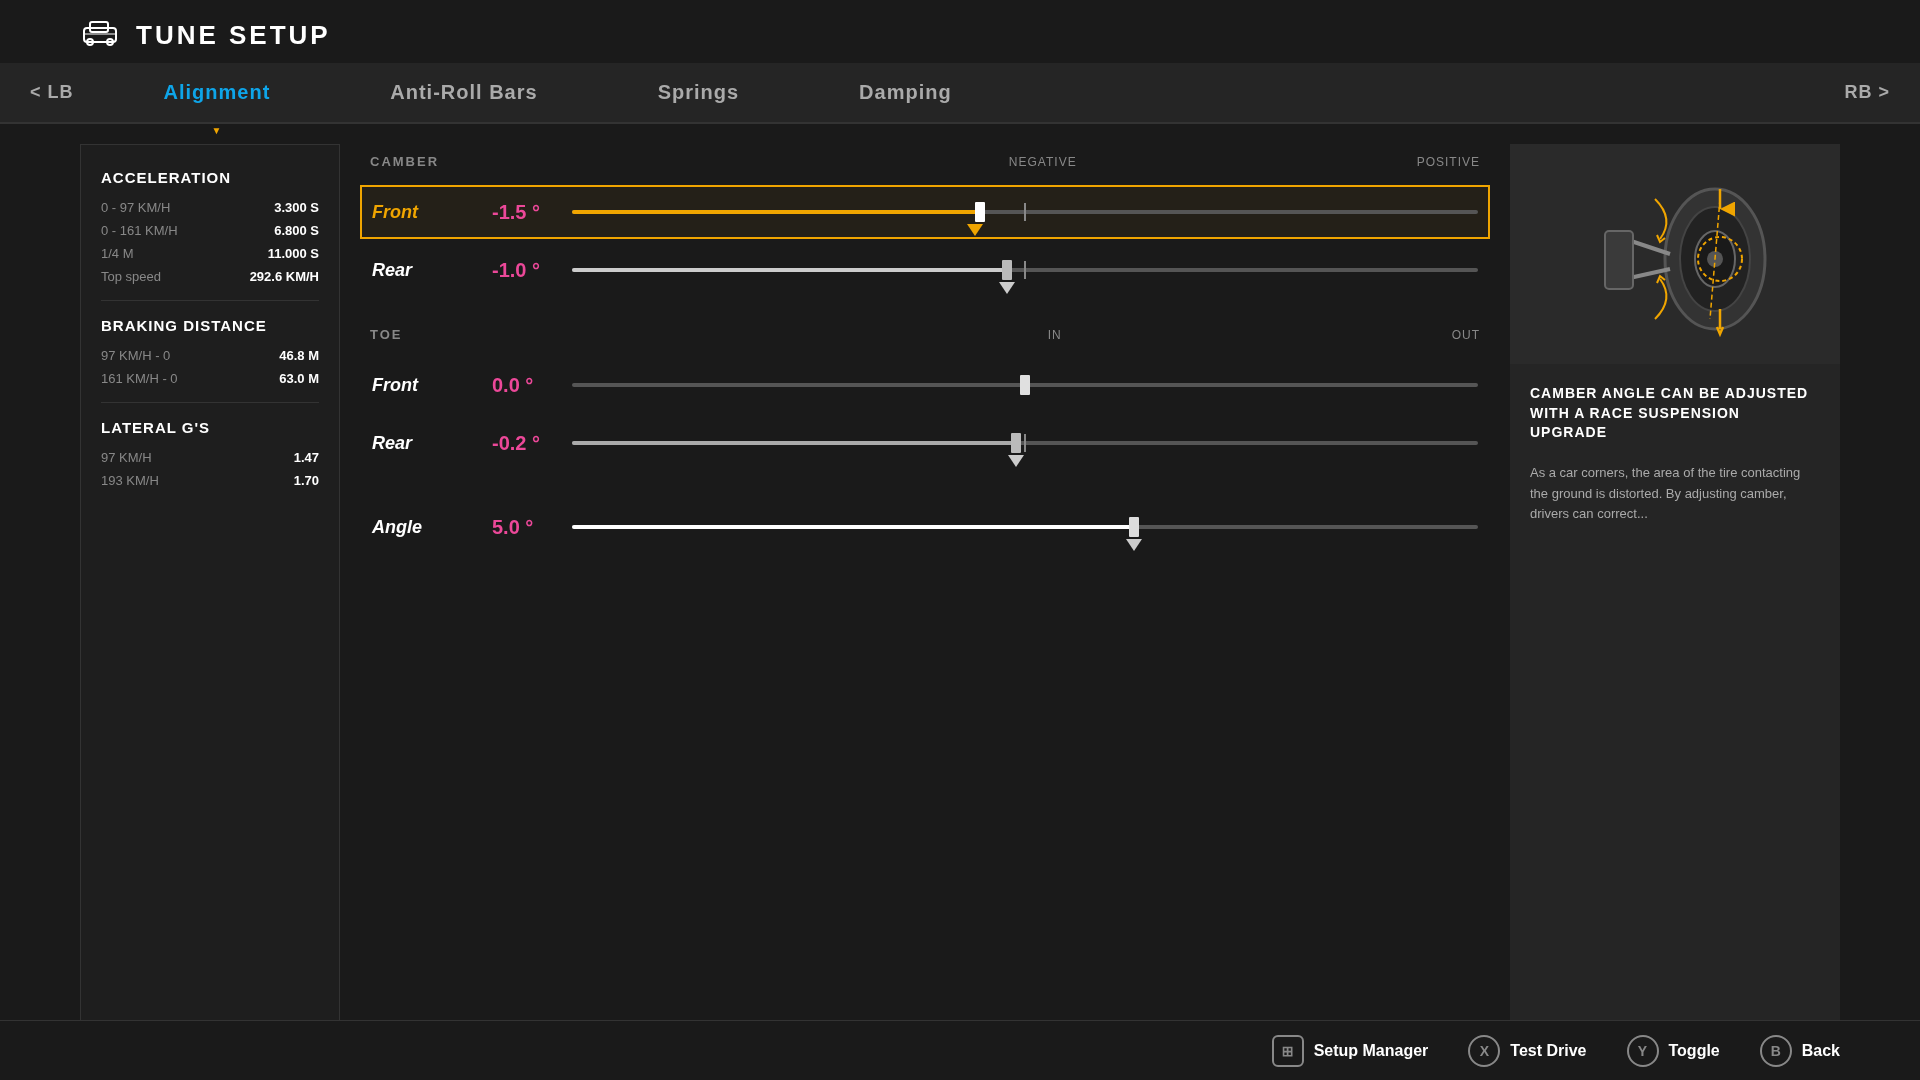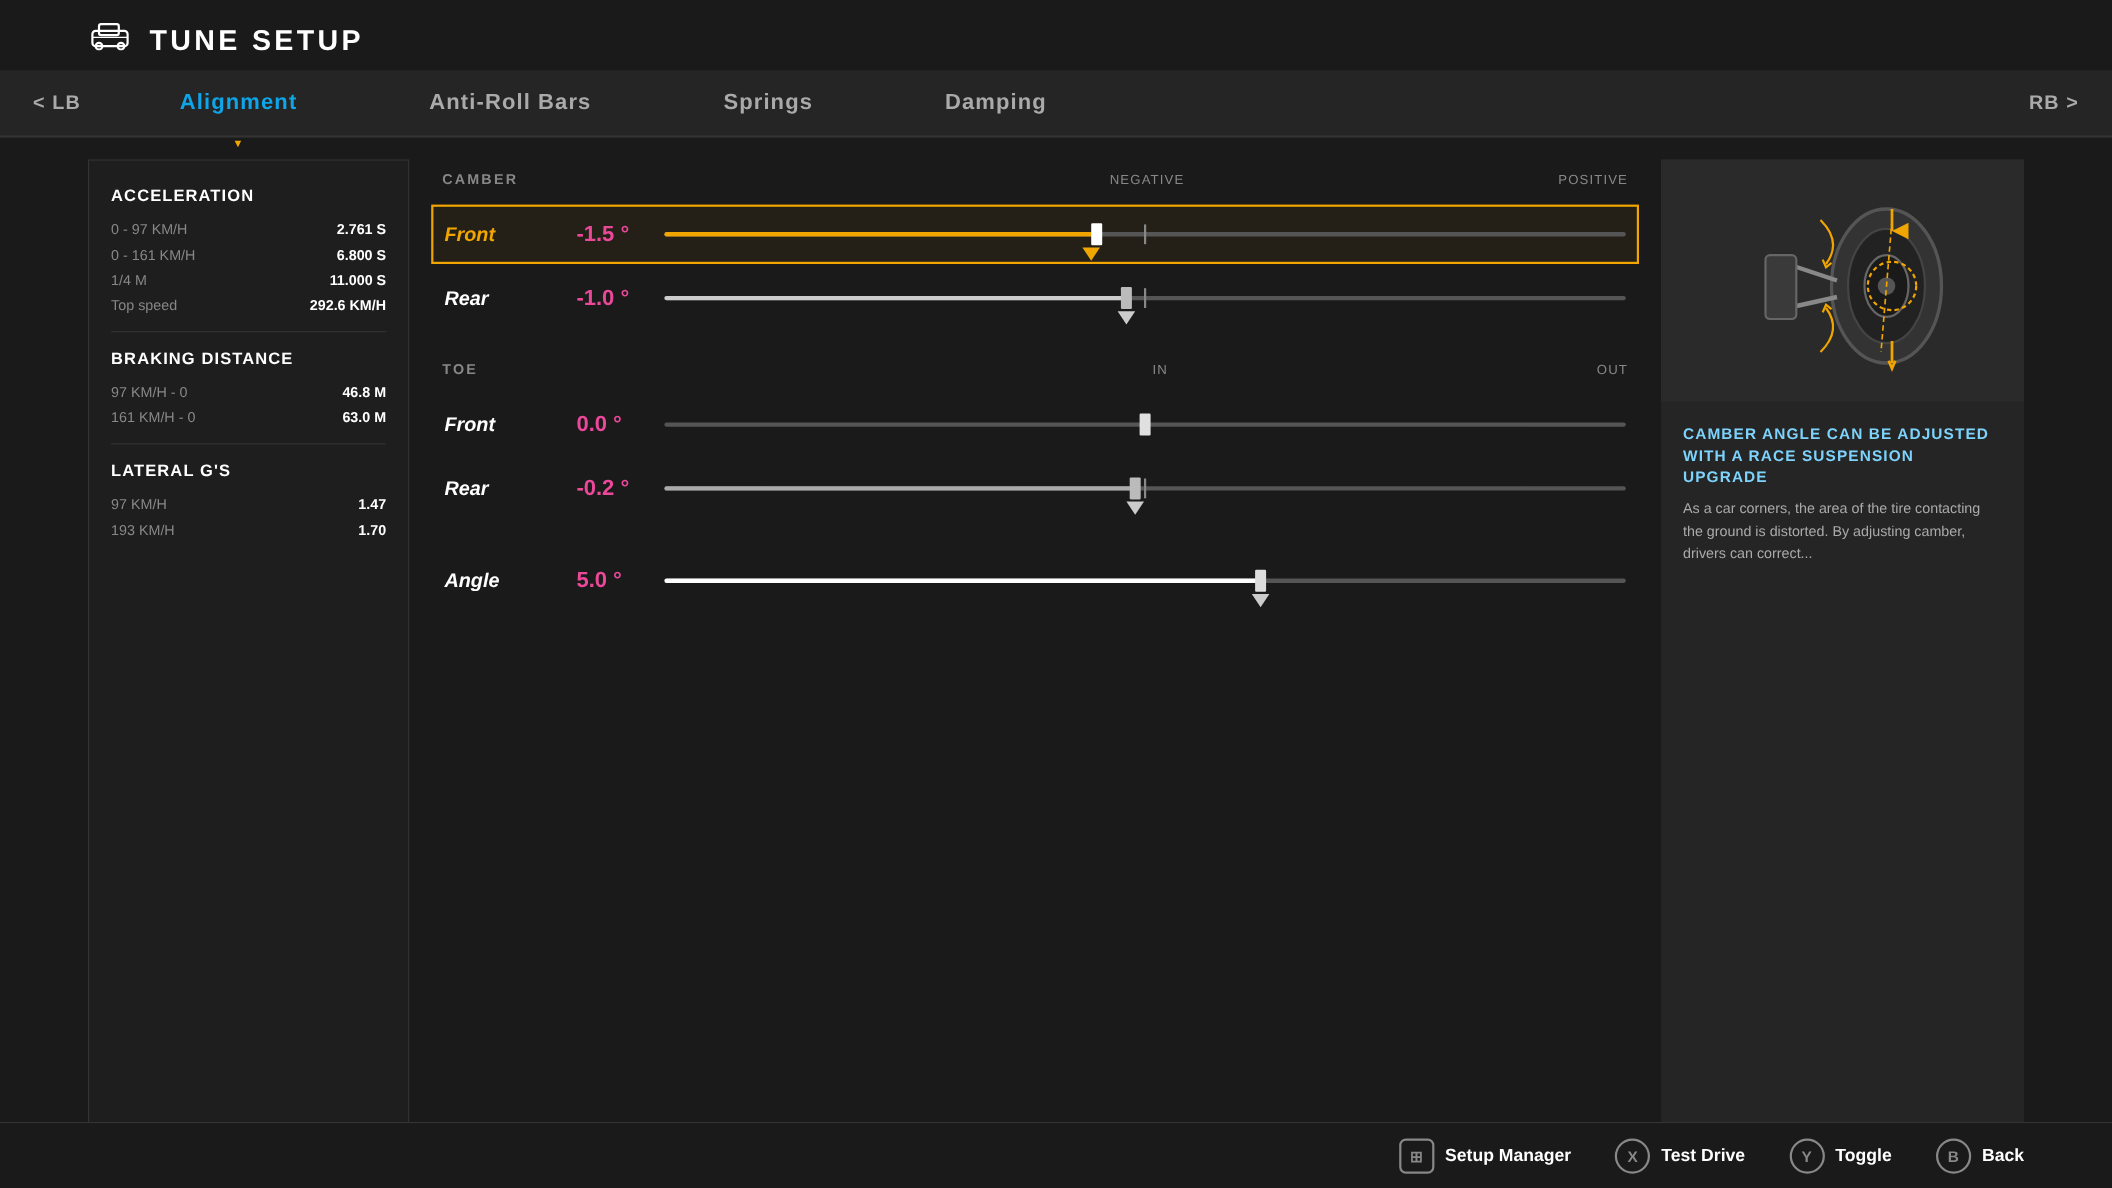--- a/index.html
+++ b/index.html
@@ -71,21 +71,21 @@
     
     .main {
       display: flex;
       padding: 20px 80px;
       gap: 20px;
       height: calc(1080px - 140px);
     }
 
     
     .stats-panel {
-      width: 292px;
+      width: 260px;
       background: #1e1e1e;
       border: 1px solid #333;
       padding: 24px 20px;
       flex-shrink: 0;
     }
     .stats-section-title {
       font-size: 15px;
       font-weight: 700;
       letter-spacing: 1px;
       color: #fff;
@@ -237,23 +237,23 @@
       overflow: hidden;
     }
     .info-content {
       padding: 20px;
       flex: 1;
     }
     .info-title {
       font-size: 14px;
       font-weight: 700;
       letter-spacing: 1px;
-      color: #7dd3fc;
+      color: #ffffff;
       text-transform: uppercase;
-      margin-bottom: 8px;
+      margin-bottom: 20px;
       line-height: 1.4;
     }
     .info-text {
       font-size: 13px;
       color: #aaa;
       line-height: 1.6;
       margin-bottom: 14px;
     }
     .info-dots {
       display: flex;
@@ -335,21 +335,21 @@
   <div class="nav-tab">Damping</div>
   <div class="nav-tab rb">RB &gt;</div>
 </div>
 
 <div class="main">
 
   <div class="stats-panel">
     <div class="stats-section-title">ACCELERATION</div>
     <div class="stats-row">
       <span class="stats-label">0 - 97 KM/H</span>
-      <span class="stats-value">2.761 S</span>
+      <span class="stats-value">3.300 S</span>
     </div>
     <div class="stats-row">
       <span class="stats-label">0 - 161 KM/H</span>
       <span class="stats-value">6.800 S</span>
     </div>
     <div class="stats-row">
       <span class="stats-label">1/4 M</span>
       <span class="stats-value">11.000 S</span>
     </div>
     <div class="stats-row">

